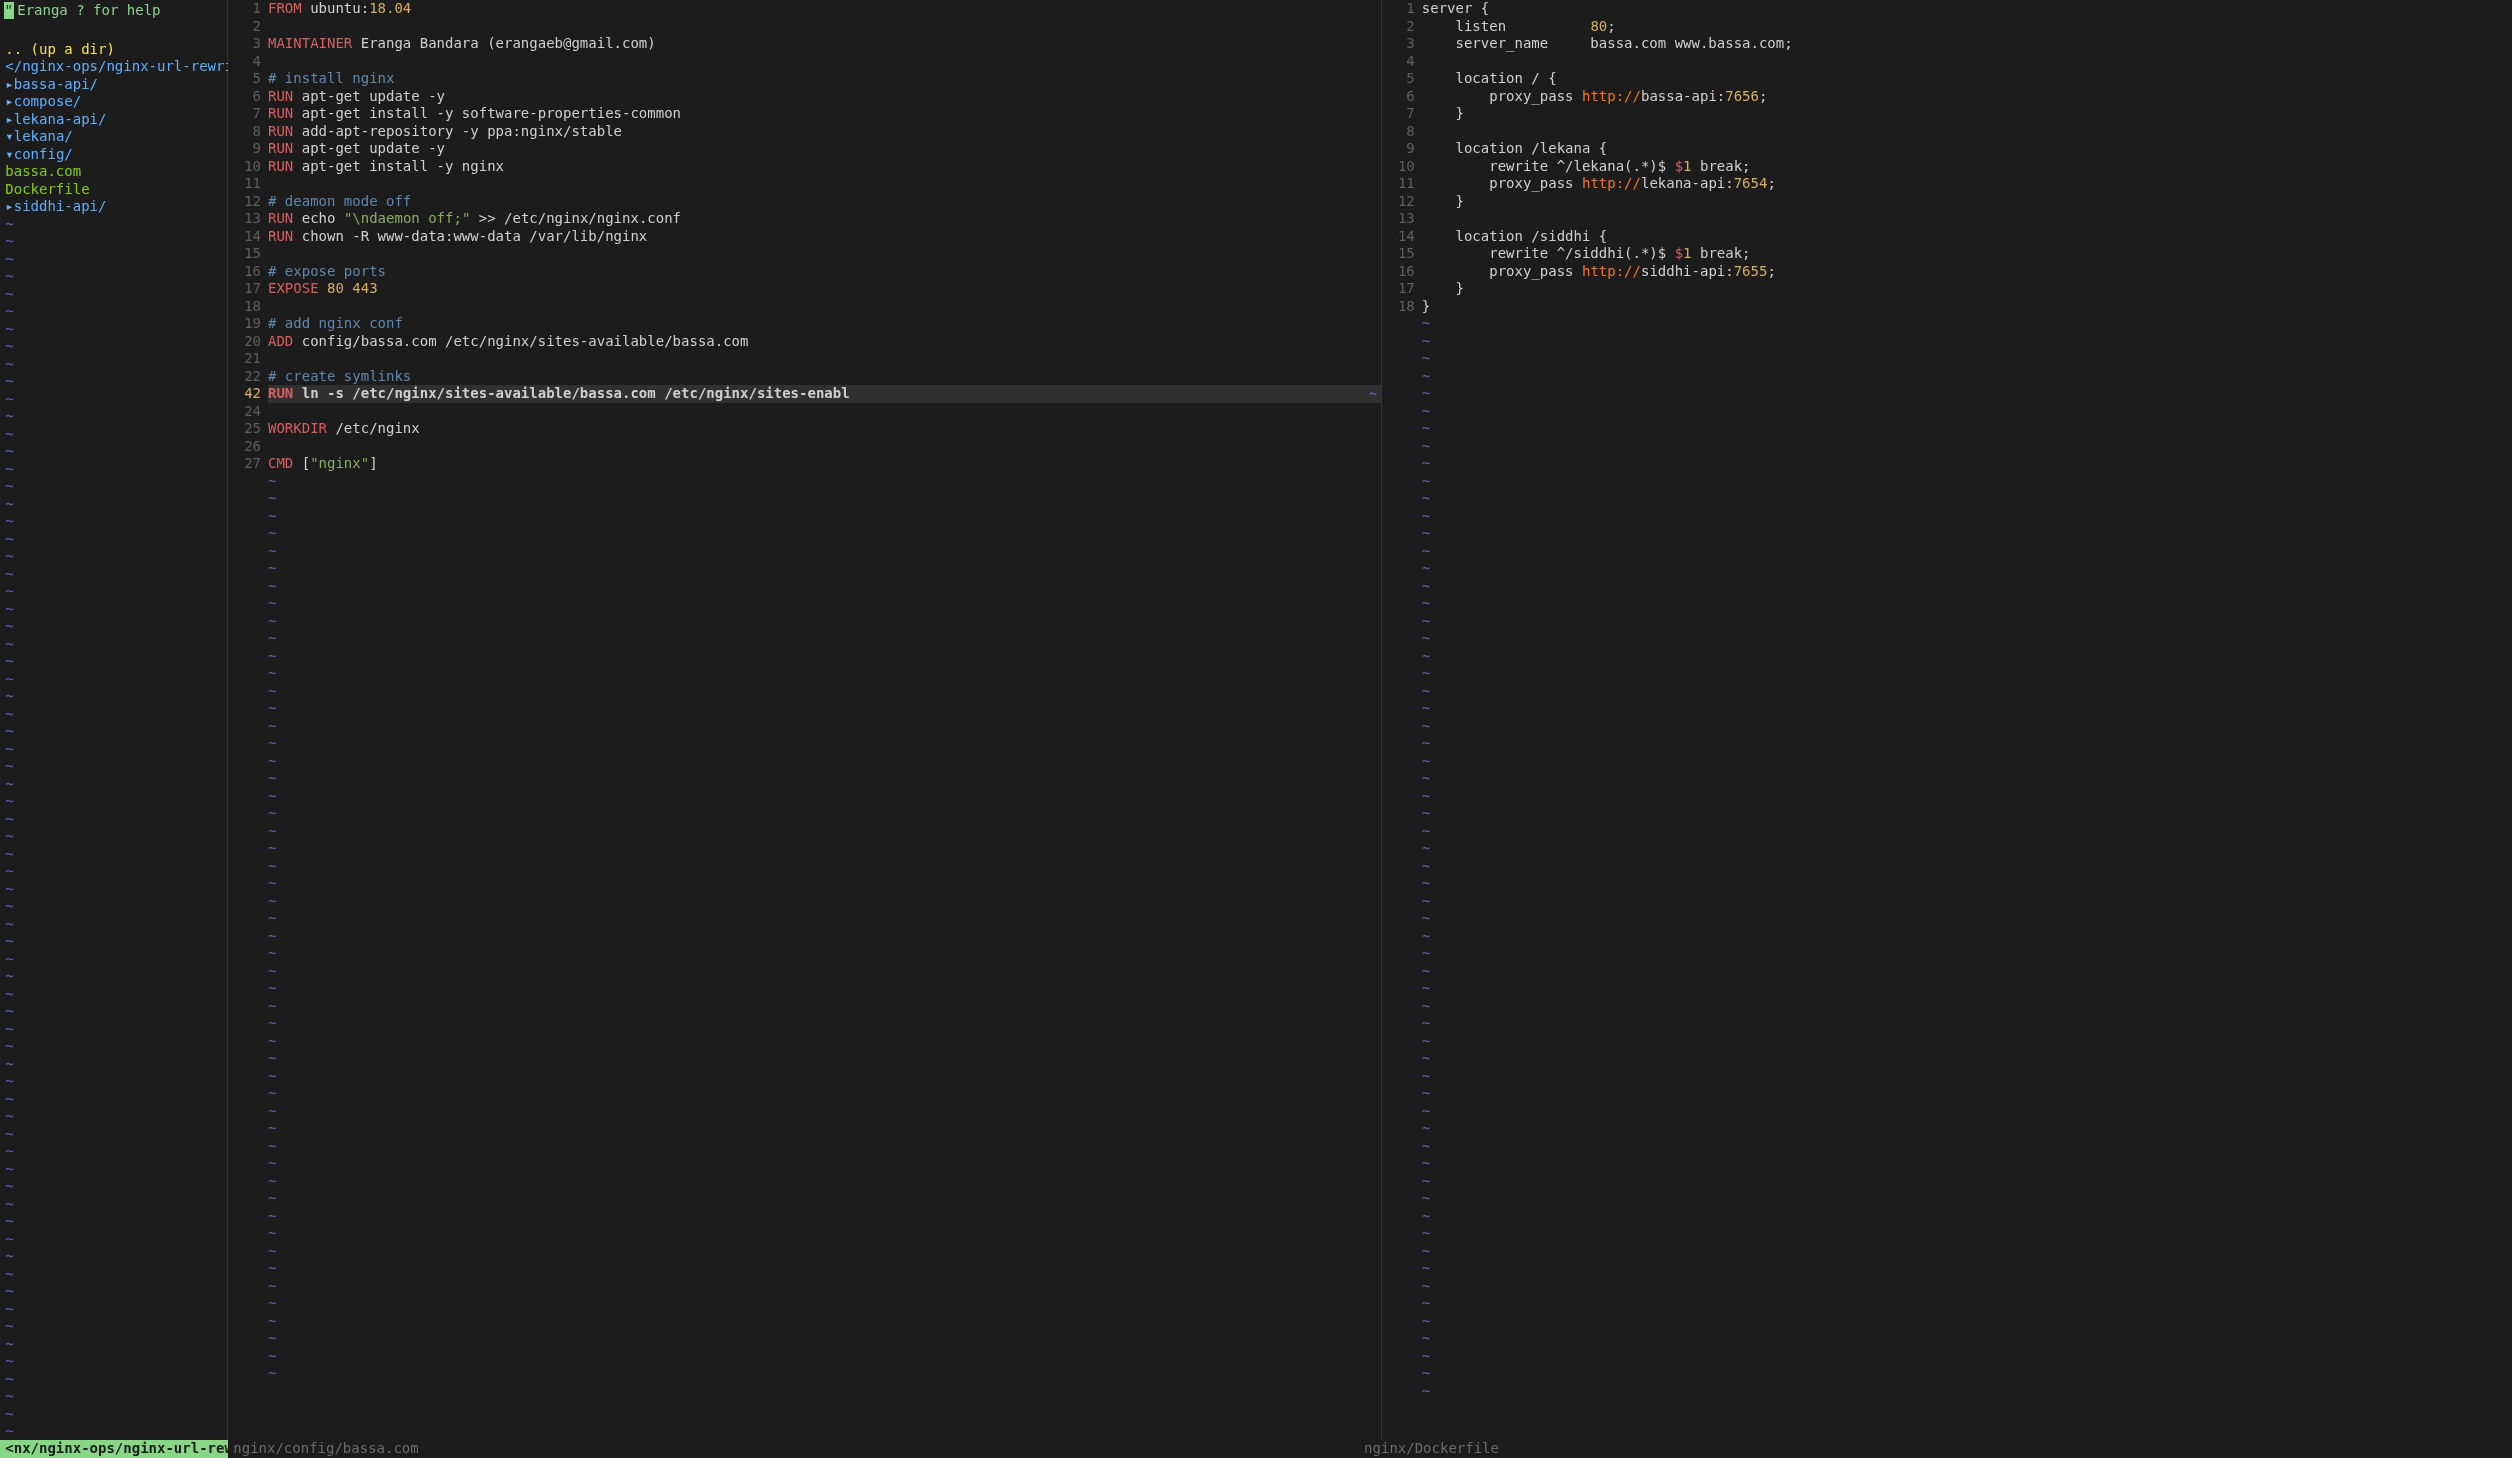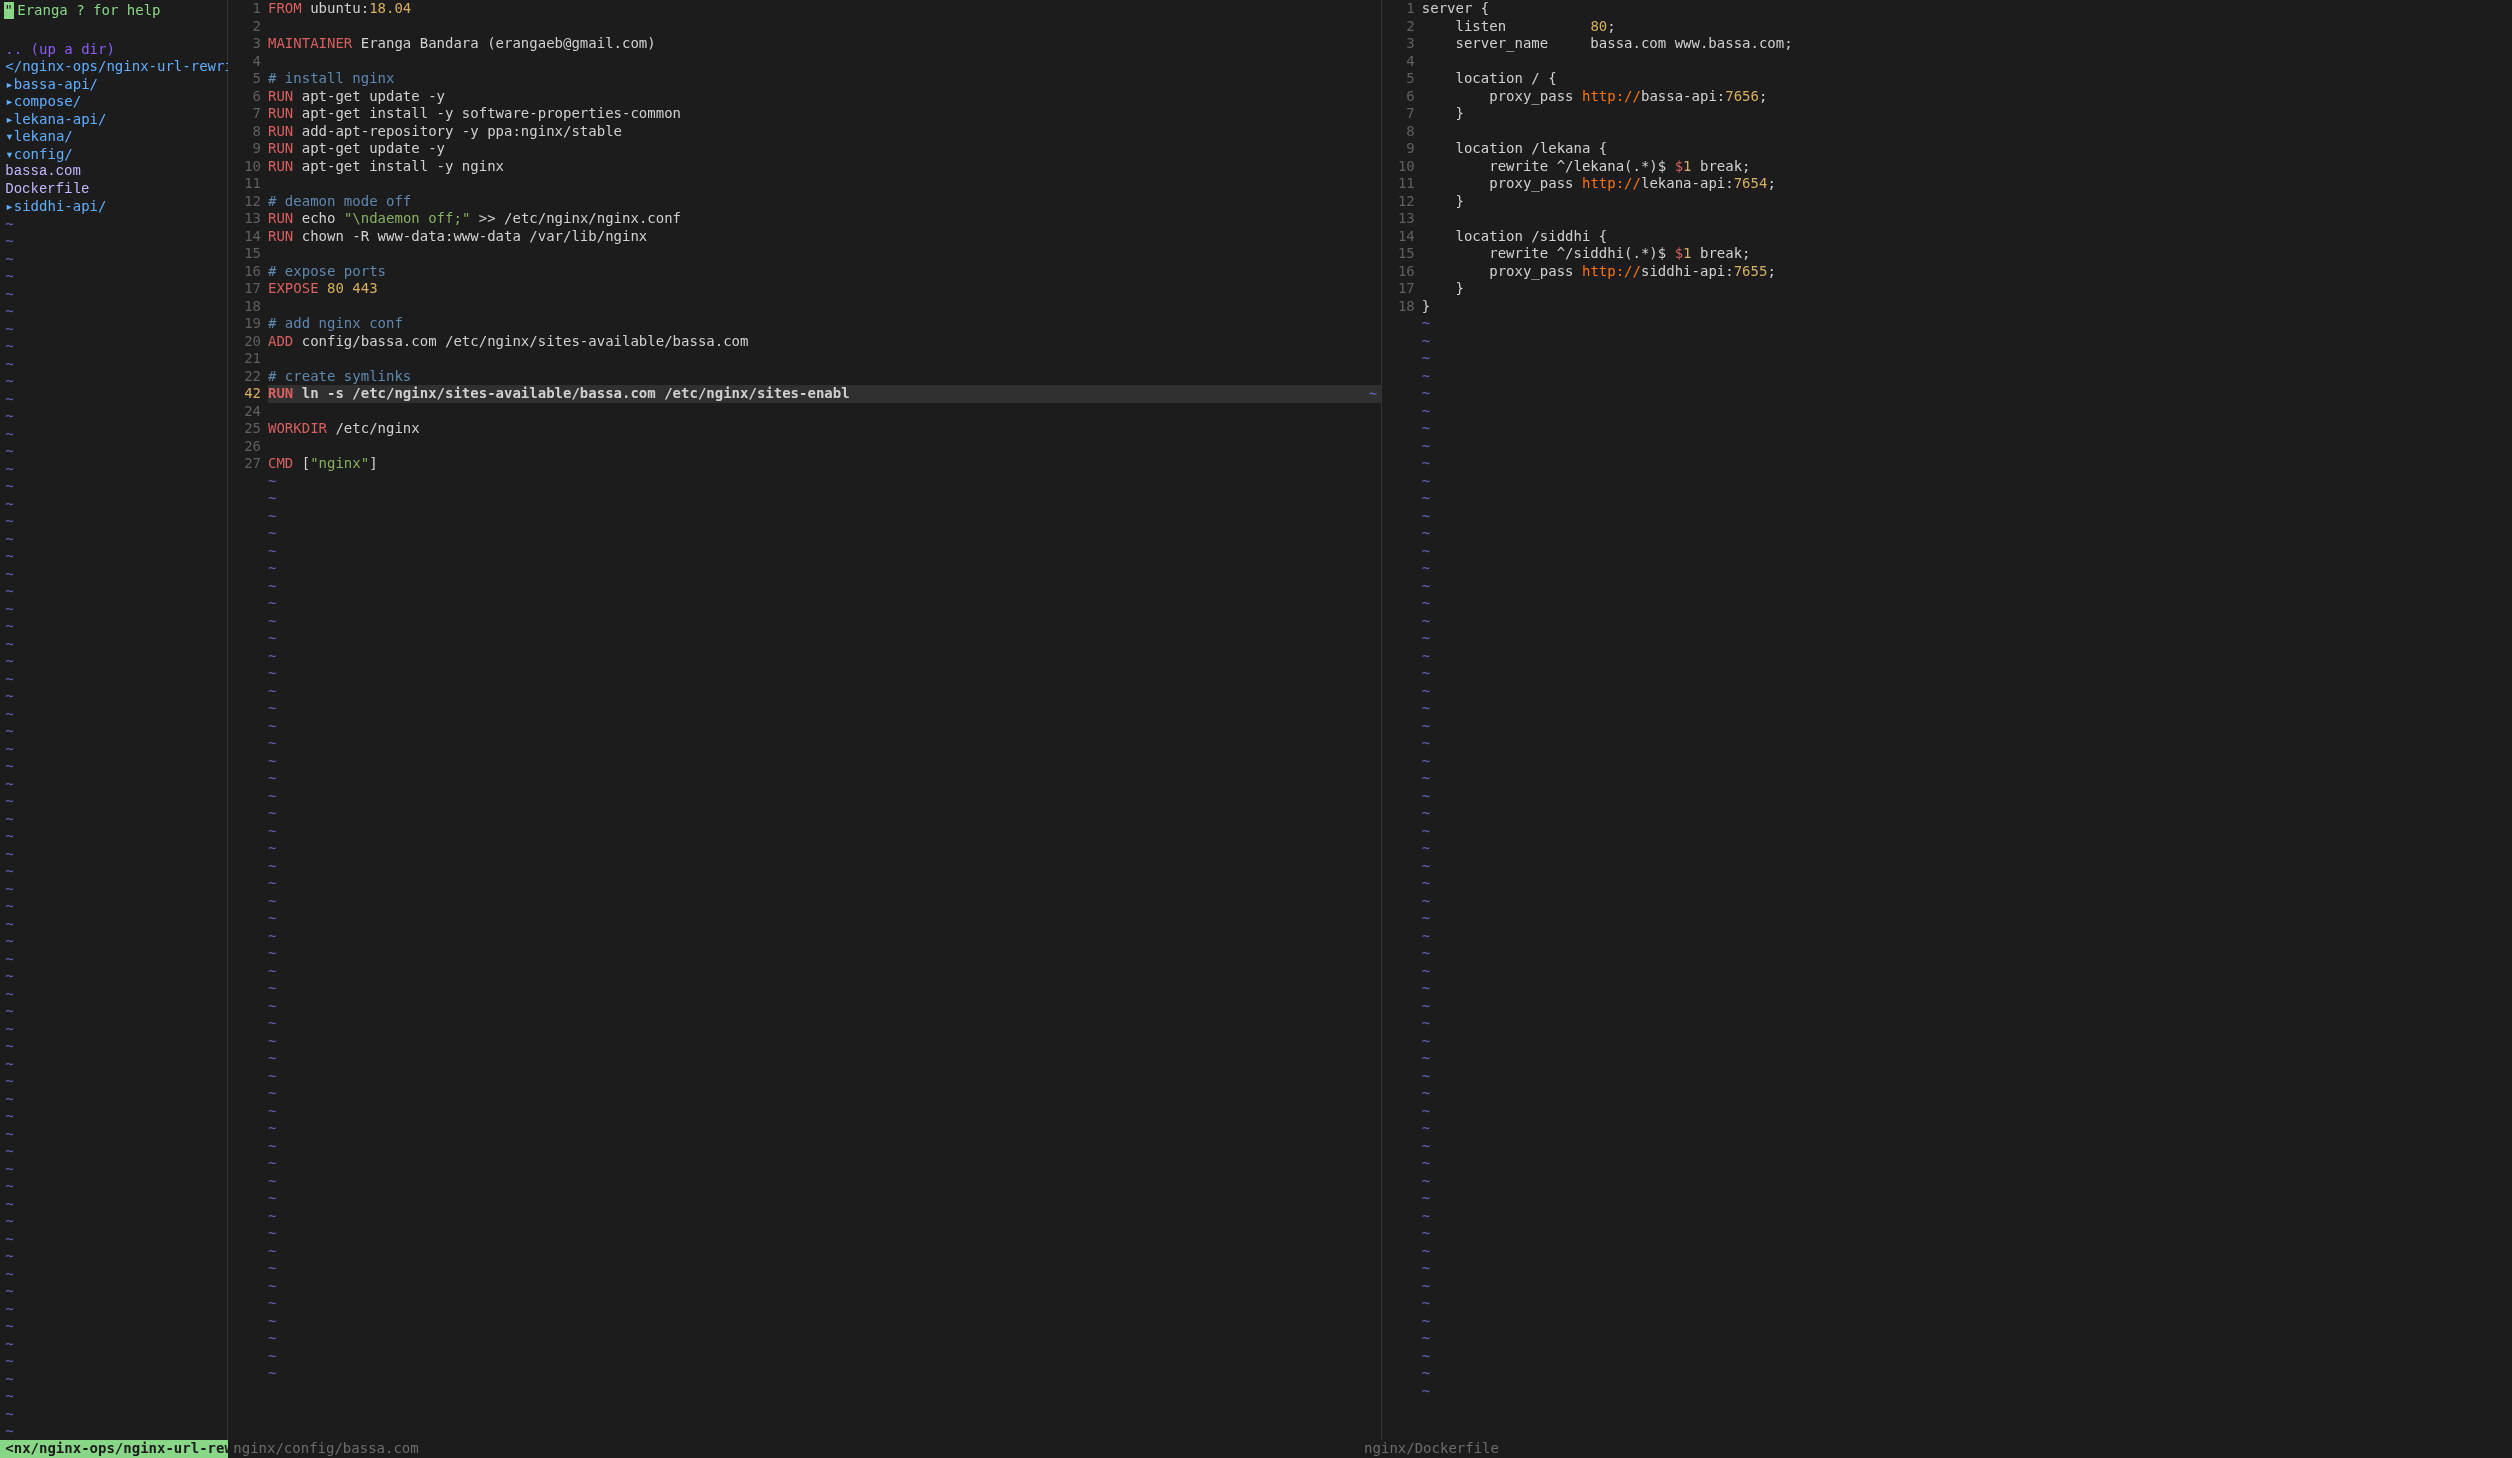--- a/index.html
+++ b/index.html
@@ -38,24 +38,24 @@
     background: #87d787;
     color:#1c1c1c;
     padding:0 0.9px;
     margin-right:3.5px;
   }
   .sidebar-body {
     flex:1;
     padding: 3.5px 5.3px 0 5.3px;
   }
   .sidebar-line { white-space: pre; }
-  .updir { color:#8b5cf6; }
+  .updir { color:#fde047; }
   .path-line { color:#5fafff; }
   .tree-dir { color:#5fafff; }
-  .tree-file { color:#c4b5fd;font-family:Liberation Mono, monospace; }
+  .tree-file { color:#84cc16; }
   .tree-arrow { color:#5fafff; }
   .tree-item { display:flex; }
   .sidebar-tildes { color:#5f5faf; padding-left:0; }
   .sidebar-tildes div { white-space:pre; }
 
   .editor-col {
     flex: 1;
     display:flex;
     flex-direction:column;
     border-right:0.9px solid #333;

